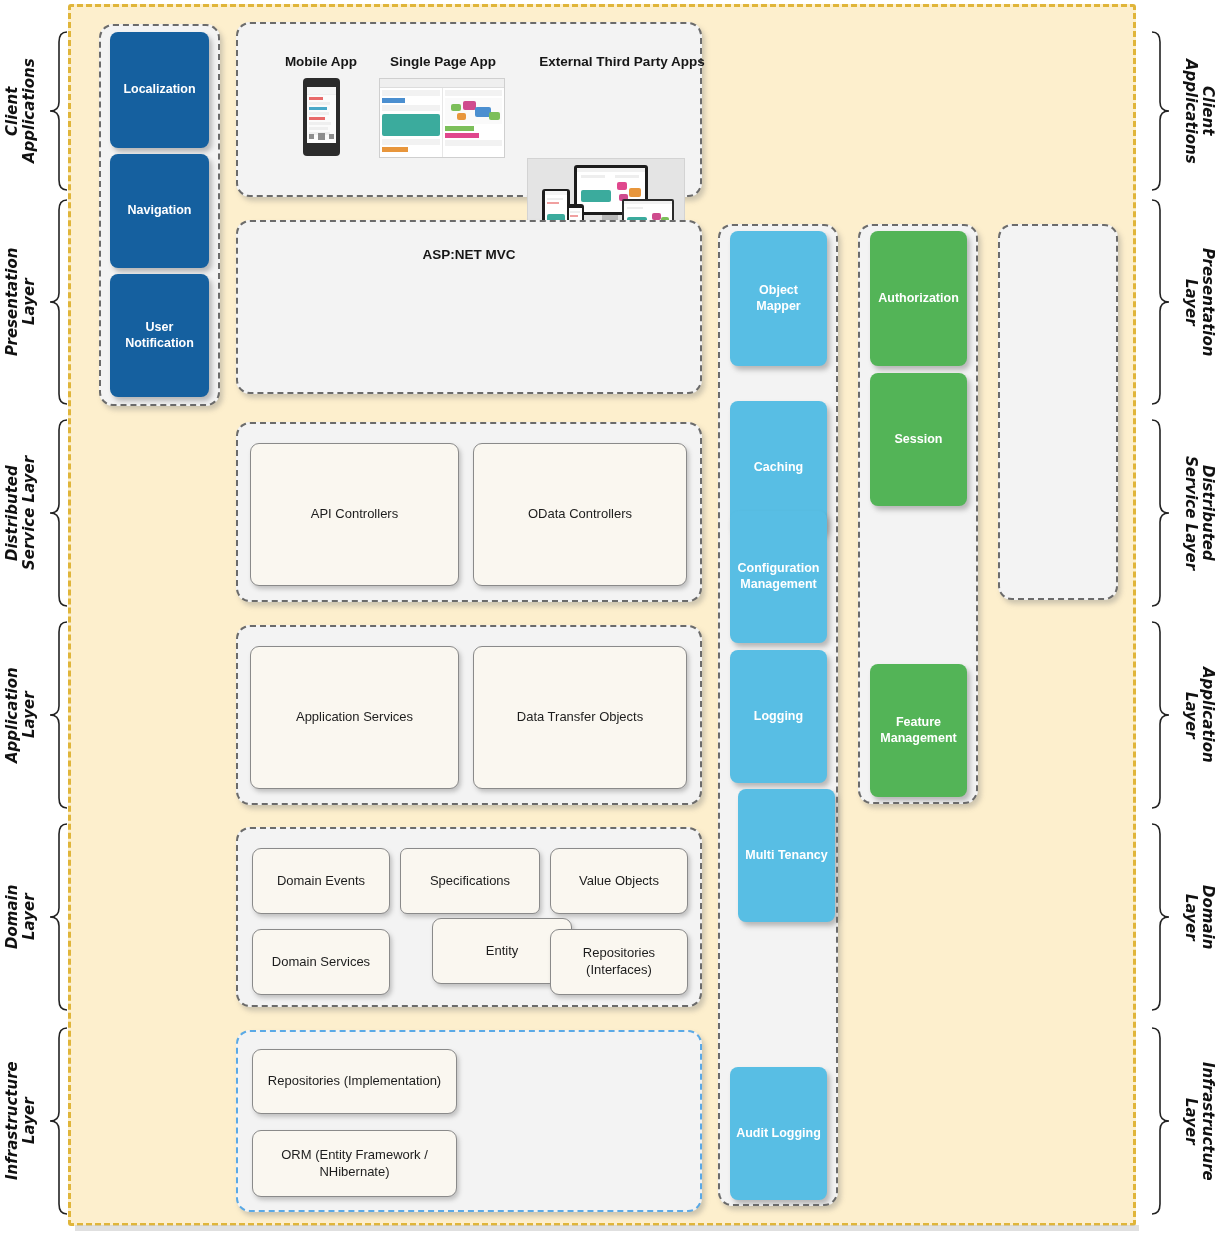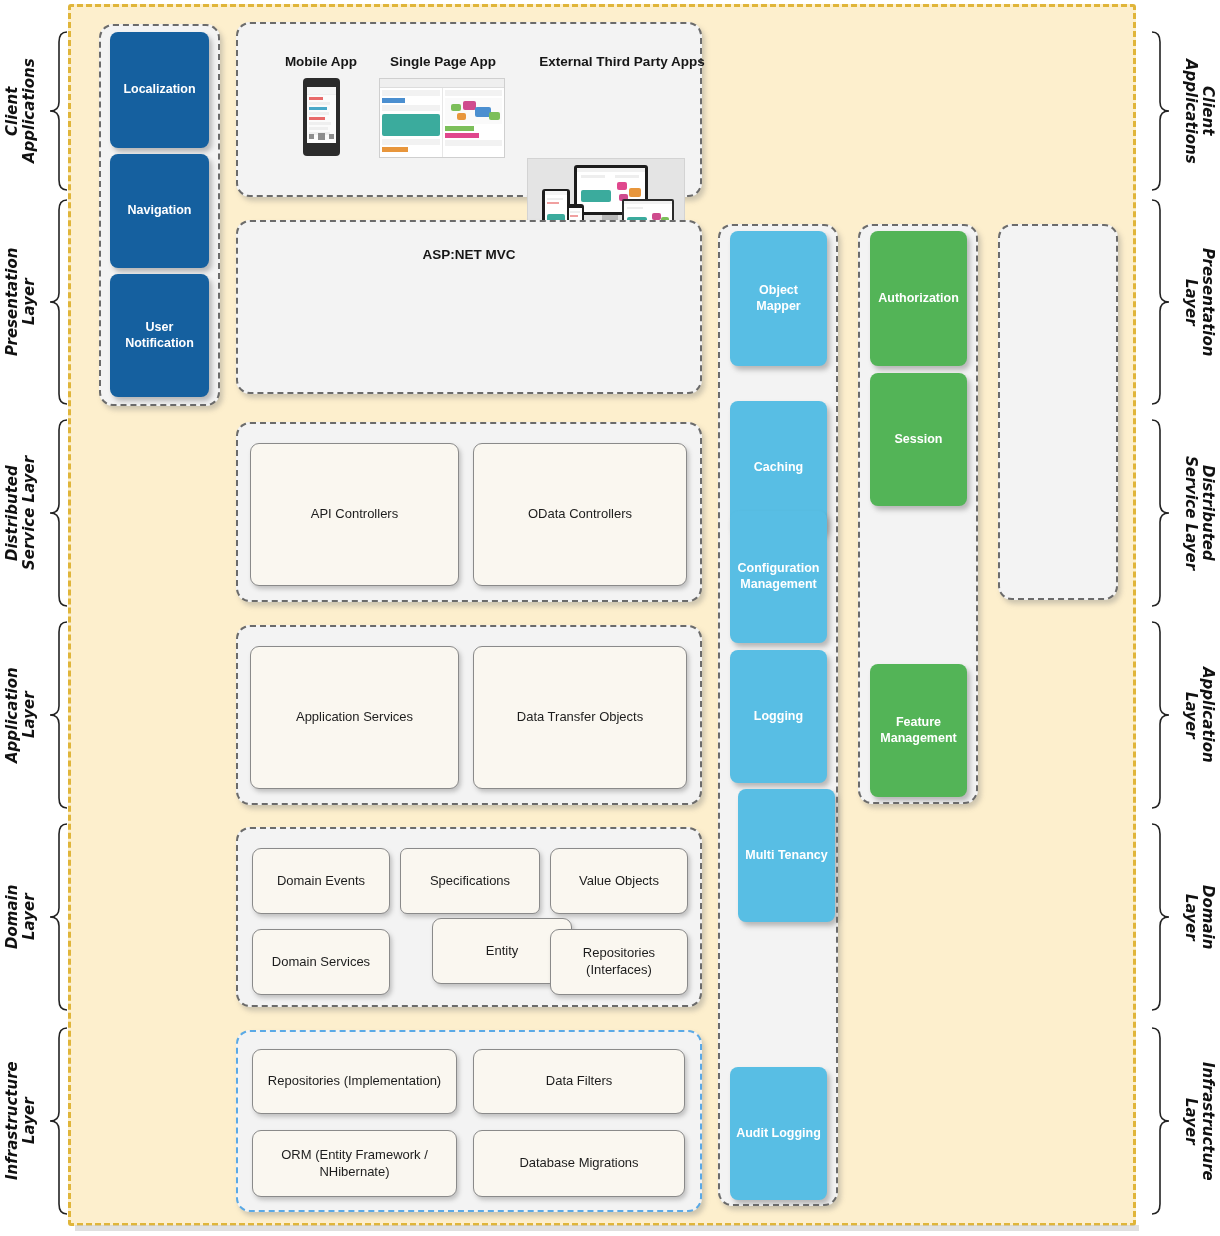--- a/index.html
+++ b/index.html
@@ -396,30 +396,24 @@
   </div>
   <div class="ptile" style="left:550px; top:929px; width:138px; height:66px;">
     <span style="white-space:pre-line;">Repositories
 (Interfaces)</span>
   </div>
 
   <div class="group blue-edge" style="left:236px; top:1030px; width:466px; height:182px;"></div>
   <div class="ptile" style="left:252px; top:1049px; width:205px; height:65px;">
     <span>Repositories (Implementation)</span>
   </div>
-  <div class="ptile" style="left:473px; top:1049px; width:212px; height:65px;">
-    <span>Data Filters</span>
-  </div>
   <div class="ptile" style="left:252px; top:1130px; width:205px; height:67px;">
     <span style="white-space:pre-line;">ORM (Entity Framework /
 NHibernate)</span>
   </div>
-  <div class="ptile" style="left:473px; top:1130px; width:212px; height:67px;">
-    <span>Database Migrations</span>
-  </div>
 
   <div class="group" style="left:718px; top:224px; width:120px; height:982px;"></div>
   <div class="tile light-blue" style="left:730px; top:231px; width:97px; height:135px;">
     <span>Object Mapper</span>
   </div>
   <div class="tile light-blue" style="left:730px; top:372px; width:97px; height:133px;margin-top:29px;">
     <span>Caching</span>
   </div>
   <div class="tile light-blue" style="left:730px; top:511px; width:97px; height:132px;">
     <span style="white-space:pre-line;">Configuration

